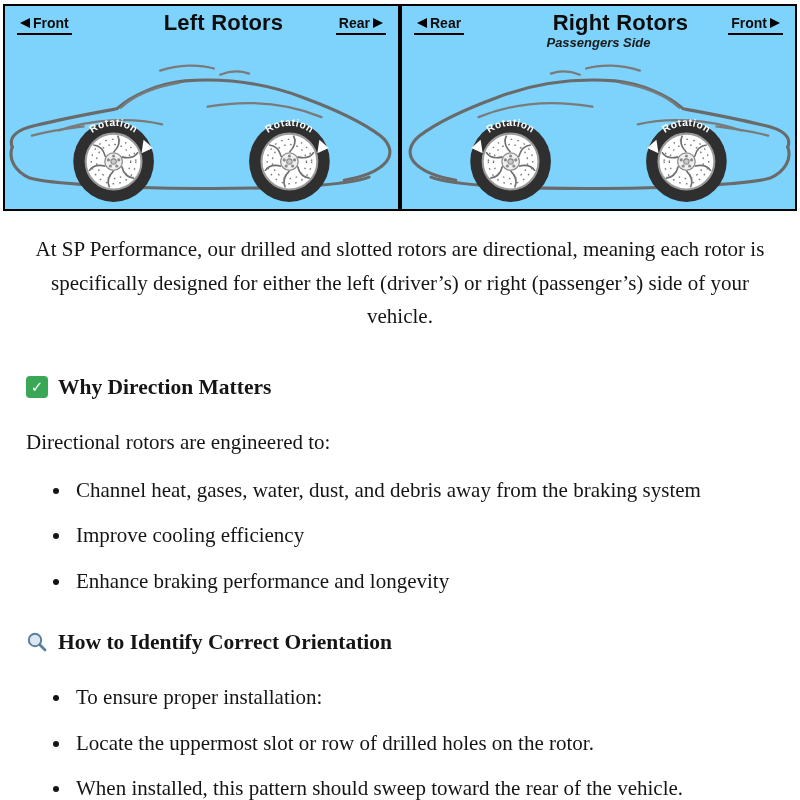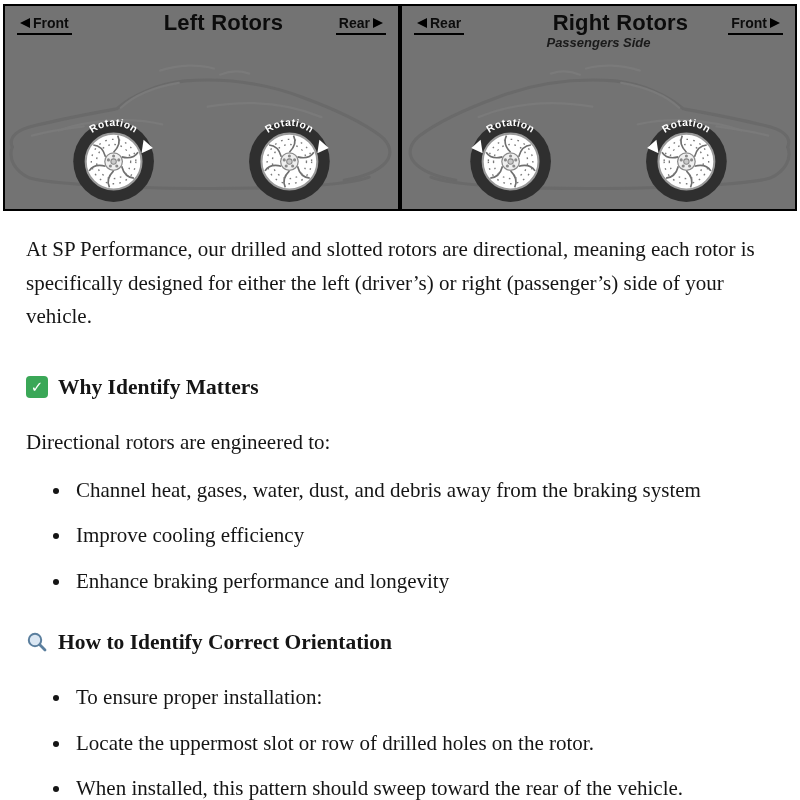--- a/index.html
+++ b/index.html
@@ -1,42 +1,42 @@
 <!DOCTYPE html>
 <html><head>
 <meta charset="utf-8">
 <style>
   * { box-sizing: border-box; }
   html, body { margin: 0; padding: 0; background: #ffffff; }
   body { width: 800px; font-family: "Liberation Serif", serif; color: #151515; }
 
   
   .panels { display: flex; margin: 4px 3px 6px; }
-  .panel { flex: 1 1 0; border: 2px solid #000; background: #737373; position: relative; }
+  .panel { flex: 1 1 0; border: 2px solid #000; background: #7dd3fc; position: relative; }
   .panel-header { position: relative; height: 48px; padding-top: 5px; }
   .panel-titles { text-align: center; }
   .panel-title { font-family: "Liberation Sans", sans-serif; font-weight: 800; font-size: 22px; line-height: 1.05; letter-spacing: .2px; color: #0c0c0c; padding-left: 44px; }
   .panel-subtitle { font-family: "Liberation Sans", sans-serif; font-weight: 700; font-style: italic; font-size: 13px; color: #1a1a1a; margin-top: 1px; }
   .dir { position: absolute; top: 9px; display: inline-flex; align-items: center; gap: 3px;
          font-family: "Liberation Sans", sans-serif; font-weight: 800; font-size: 14px;
          border-bottom: 2px solid #000; padding: 0 3px 2px; color: #0c0c0c; }
   .dir-left { left: 12px; }
   .dir-right { right: 12px; }
   .tri { width: 0; height: 0; border-top: 5px solid transparent; border-bottom: 5px solid transparent; }
   .tri-left  { border-right: 10px solid #000; }
   .tri-right { border-left: 10px solid #000; }
 
   .car-svg { display: block; width: 100%; height: auto; }
   .body-line { stroke: #6a6a6a; stroke-width: 3; fill: none; stroke-linecap: round; }
   .body-line.thin { stroke-width: 2.2; stroke: #7a7a7a; }
   .rot-text { fill: #ffffff; font-family: "Liberation Sans", sans-serif; font-weight: bold; font-size: 10px; letter-spacing: .5px; }
 
   
   .article { padding: 10px 26px 18px; font-size: 21px; line-height: 1.6; }
-  .intro { margin: 6px 0 36px; }
+  .intro { margin: 6px 0 36px; text-align: center; }
   .sec-heading { display: flex; align-items: center; gap: 10px; font-size: 21.5px; margin: 26px 0 22px; }
   .sec-heading.bold { font-weight: 700; }
   .sec-heading.regular { font-weight: 700; }
   .check-icon { width: 22px; height: 22px; border-radius: 4px; background: #3aa757;
                 color: #fff; display: inline-flex; align-items: center; justify-content: center;
                 font-family: "DejaVu Sans", sans-serif; font-size: 15px; font-weight: bold; flex: 0 0 auto; }
   .mag-icon { width: 22px; height: 22px; flex: 0 0 auto; }
   .lead { margin: 0 0 14px; }
   ul.bullets { margin: 10px 0 24px; padding-left: 46px; list-style: disc; }
   ul.bullets li { padding-left: 4px; margin: 12px 0; }
@@ -137,21 +137,21 @@
     </svg>
   </div>
 </div>
 
 <div class="article">
 
   <p class="intro">At SP Performance, our drilled and slotted rotors are directional, meaning each rotor is specifically designed for either the left (driver’s) or right (passenger’s) side of your vehicle.</p>
 
   <div class="sec-heading bold">
     <span class="check-icon">✓</span>
-    <span>Why Identify Matters</span>
+    <span>Why Direction Matters</span>
   </div>
 
   <p class="lead">Directional rotors are engineered to:</p>
 
   <ul class="bullets">
     <li>Channel heat, gases, water, dust, and debris away from the braking system</li>
     <li>Improve cooling efficiency</li>
     <li>Enhance braking performance and longevity</li>
   </ul>
 

